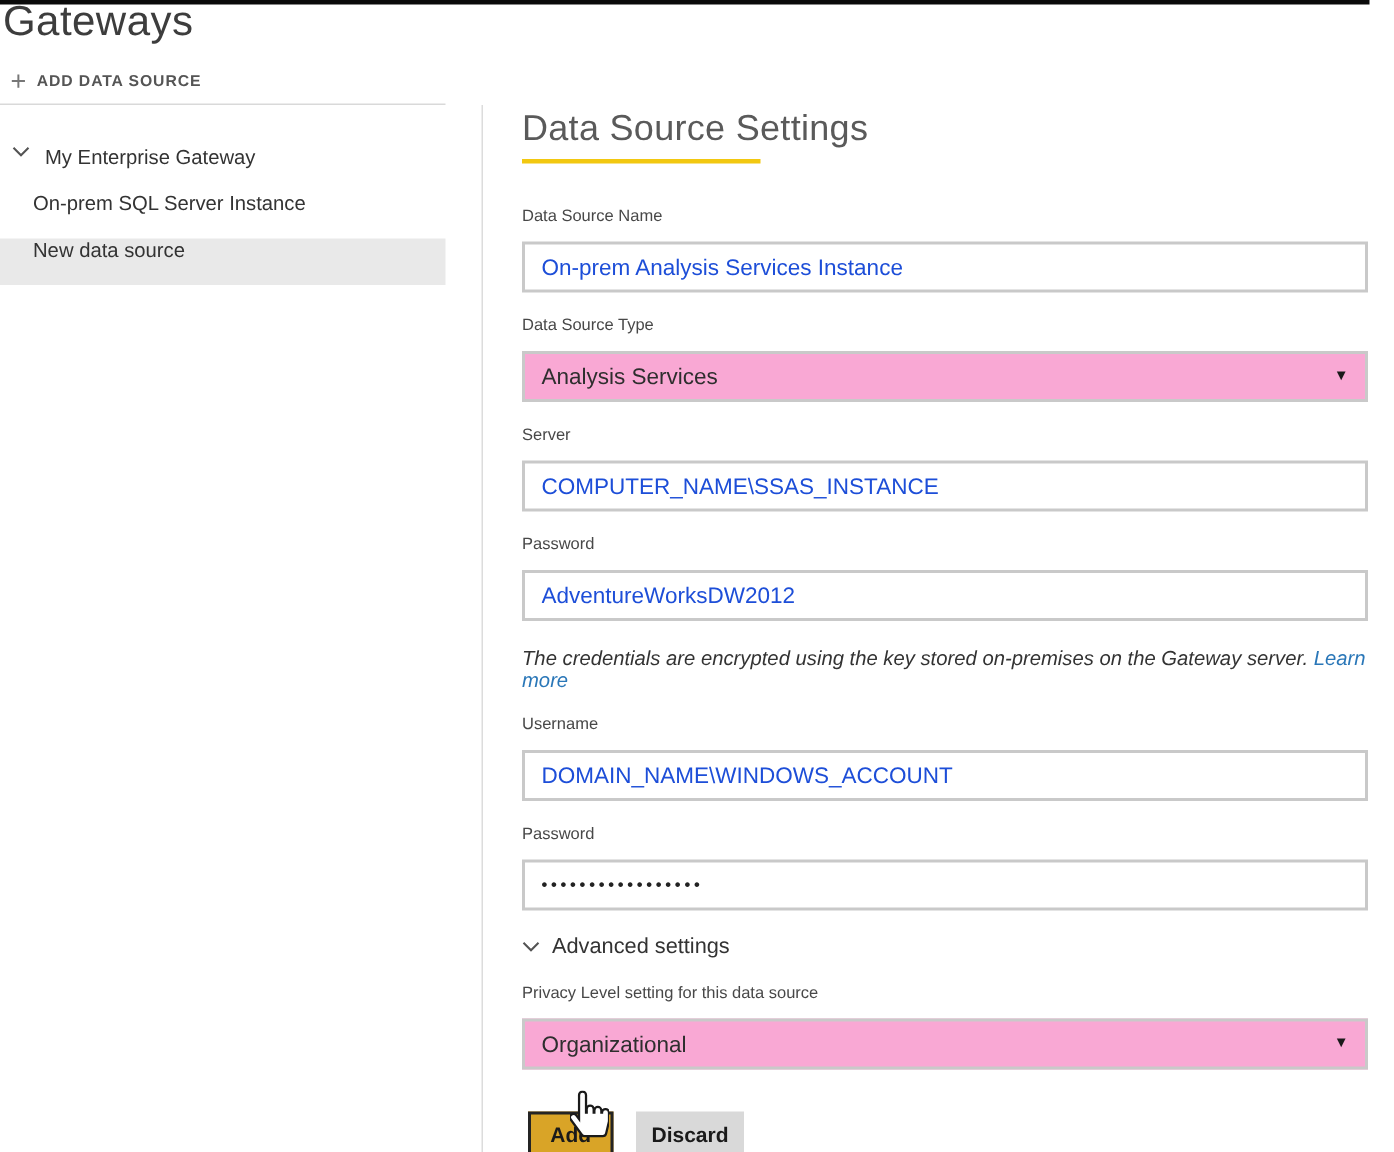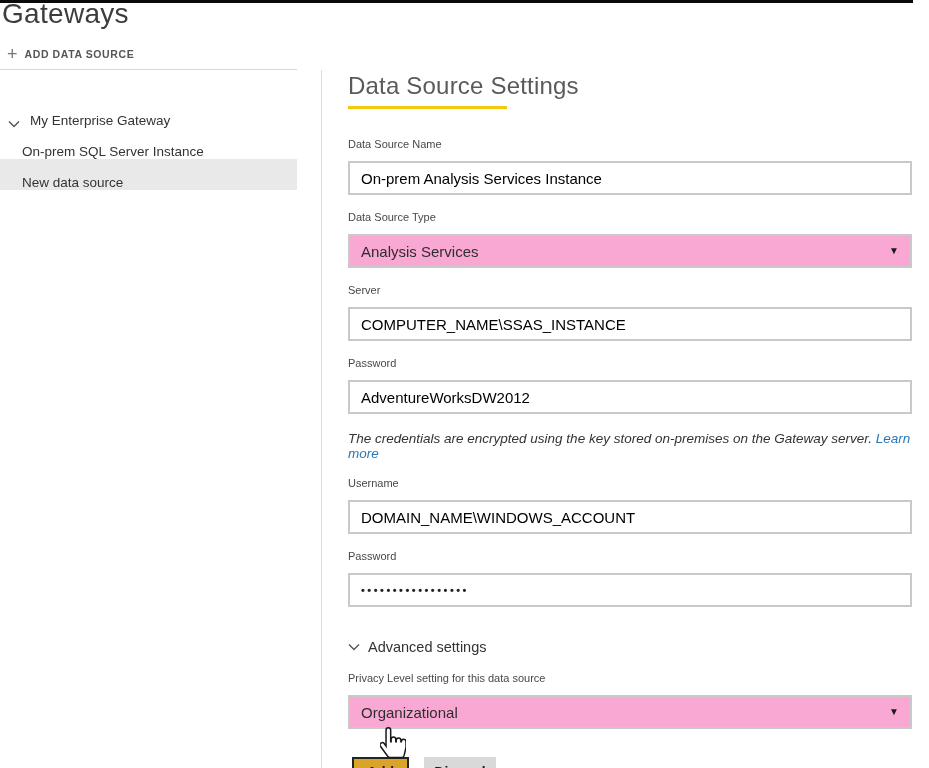--- a/index.html
+++ b/index.html
@@ -16,45 +16,45 @@
 
   .add-ds { position:absolute; left:7px; top:46px; display:flex; align-items:center; cursor:pointer; }
   .add-ds .plus { font-size:18px; font-weight:300; color:#777; margin-right:7px; line-height:16px; }
   .add-ds .add-ds-label { font-size:10.5px; font-weight:600; color:#555; letter-spacing:0.6px; }
 
   .h-divider { position:absolute; left:0; top:69px; width:297px; height:1px; background:#d9d9d9; }
   .v-divider { position:absolute; left:321px; top:70px; width:1px; height:698px; background:#dcdcdc; }
 
   
   .tree { position:absolute; left:0; top:97px; width:297px; }
-  .tree-row { height:31px; display:flex; align-items:flex-end; font-size:13.5px; color:#333; cursor:pointer; }
+  .tree-row { height:31px; display:flex; align-items:flex-start; font-size:13.5px; color:#333; cursor:pointer; }
   .tree-row .chev { margin:0 10px 0 8px; display:flex; align-items:center; }
   .tree-child { padding-left:22px; }
   .tree-child.selected { background:#e9e9e9; }
 
   
   .main { position:absolute; left:348px; top:70px; width:564px; }
   .panel-title { font-size:24px; font-weight:300; color:#5a5a5a; margin-top:2px; letter-spacing:0.2px; }
   .accent { width:159px; height:3px; background:#F2C811; margin-top:6px; }
 
   .group { margin-top:16px; }
   .group.first { margin-top:29px; }
   .f-label { font-size:11px; color:#484848; margin-bottom:10px; line-height:13px; }
   .f-input { width:100%; height:34px; border:2px solid #c9c9c9; background:#fff; font-family:"Liberation Sans",sans-serif;
-             font-size:15px; color:#000000; padding:0 11px; border-radius:0; outline:none; display:block; }
+             font-size:15px; color:#1d4ed8; padding:0 11px; border-radius:0; outline:none; display:block; }
   .f-select { width:100%; height:34px; border:2px solid #c9c9c9; background:#f9a8d4; display:flex; align-items:center;
               justify-content:space-between; padding:12px 11px; font-size:15px; color:#2e2e2e; cursor:pointer; }
   .f-select .caret { font-size:10px; color:#1a1a1a; line-height:10px; }
   .password-box { width:100%; height:34px; border:2px solid #c9c9c9; background:#fff; display:flex; align-items:center;
                   padding:0 11px; font-size:11px; font-weight:bold; letter-spacing:2.5px; color:#222; }
 
   .note { margin-top:17px; font-size:13.5px; color:#333; width:580px; line-height:15px;font-style:italic; }
   .note a { color:#2a77b8; text-decoration:none; cursor:pointer; }
 
-  .advanced { margin-top:32px; display:flex; align-items:center; font-size:14.5px; color:#333; cursor:pointer; }
+  .advanced { margin-top:16px; display:flex; align-items:center; font-size:14.5px; color:#333; cursor:pointer; }
   .advanced .chev { margin-right:8px; display:flex; align-items:center; }
 
   .btn-row { margin-top:28px; display:flex; align-items:flex-start; }
   .btn { font-family:"Liberation Sans",sans-serif; font-size:14px; font-weight:bold; color:#1a1a1a; height:30px;
          cursor:pointer; }
   .btn-add { margin-left:4px; width:57px; background:#D9A427; border:2px solid #242424; }
   .btn-discard { margin-left:15px; width:72px; background:#d9d9d9; border:none; }
 
   .cursor { position:absolute; left:380px; top:727px; z-index:9; }
 </style>

